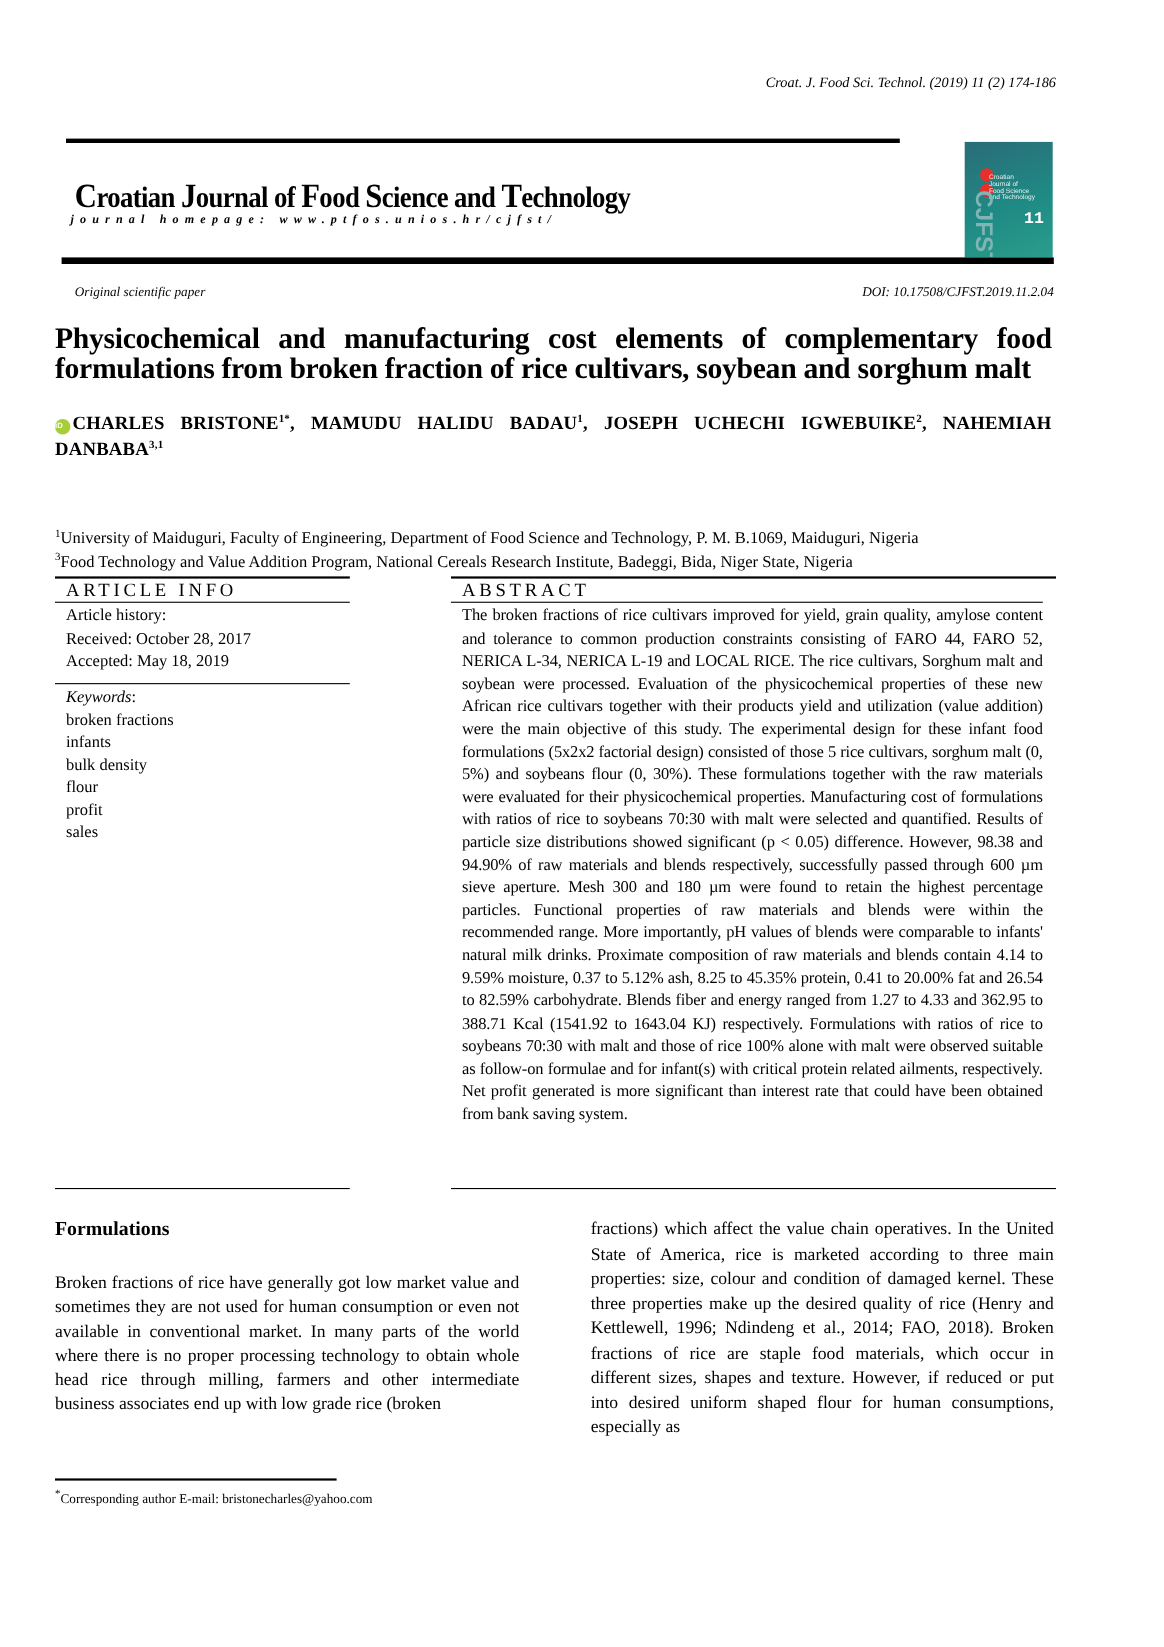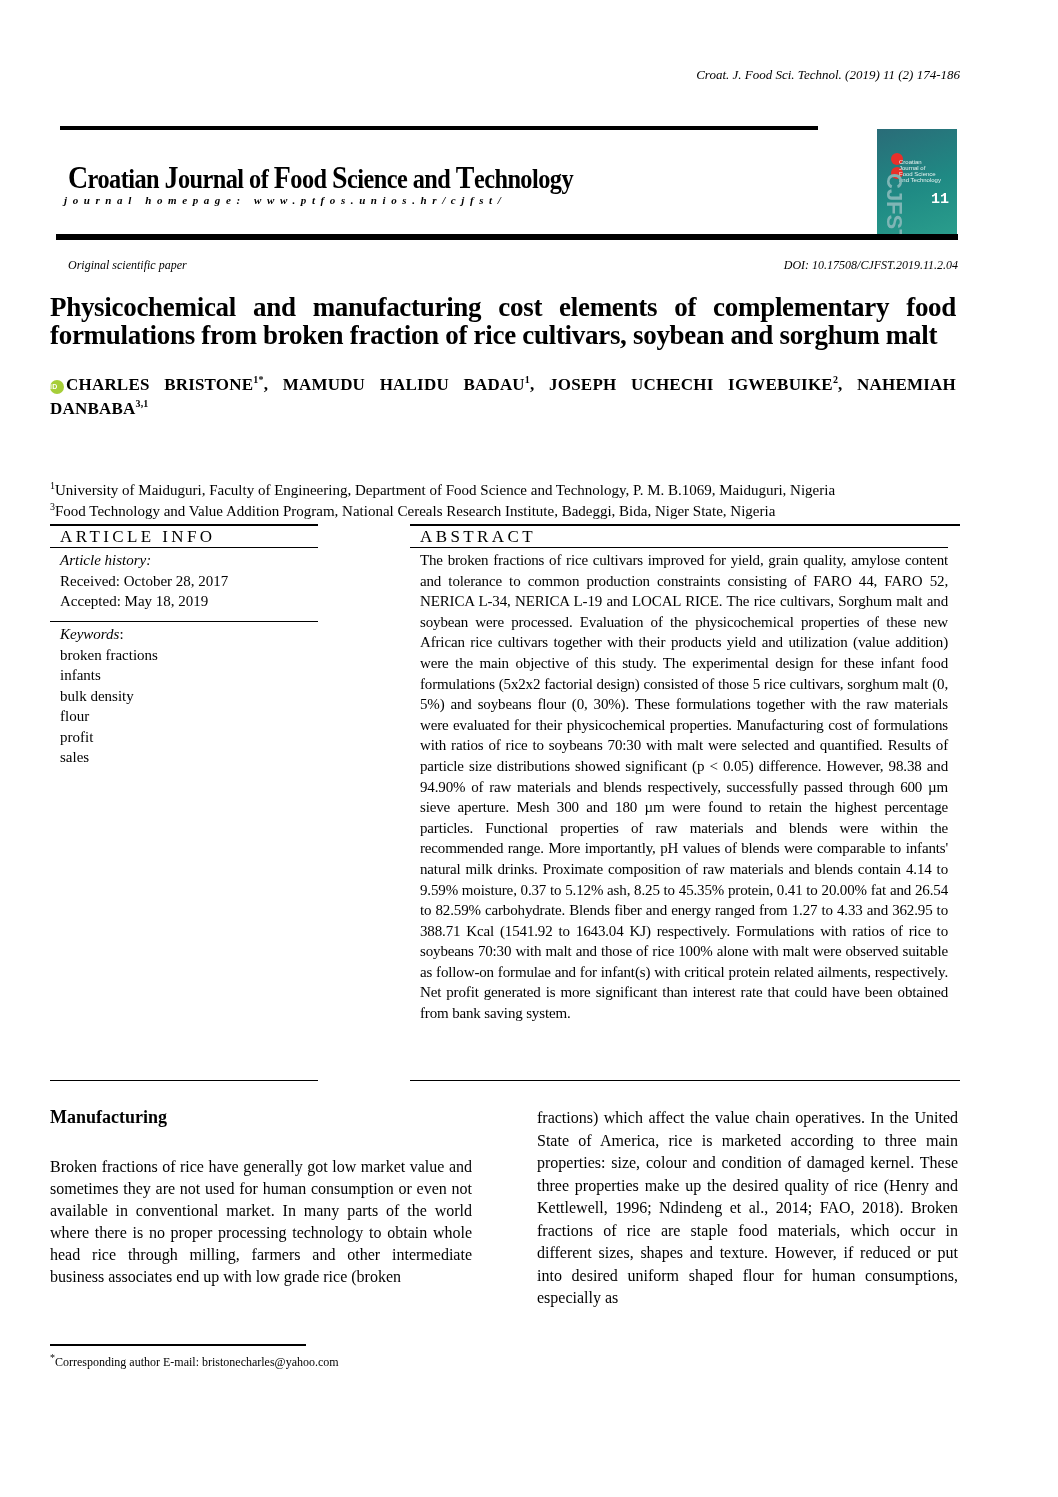--- a/index.html
+++ b/index.html
@@ -50,21 +50,21 @@
   .affils { left: 50px; top: 440px; font-size: 15px; line-height: 21px; margin-top: 40px; }
   .affil { white-space: nowrap; }
 
   .ai-top { left: 50px; top: 524px; width: 268px; height: 2px; background: #000; }
   .ab-top { left: 410px; top: 524px; width: 550px; height: 2px; background: #000; }
   .ai-head { left: 60px; top: 527px; font-size: 17px; letter-spacing: 3.4px; }
   .ab-head { left: 420px; top: 527px; font-size: 17px; letter-spacing: 3.4px; }
   .ai-under { left: 50px; top: 547px; width: 268px; height: 1px; background: #000; }
   .ab-under { left: 410px; top: 547px; width: 538px; height: 1px; background: #000; }
   .info { left: 60px; top: 550px; font-size: 15px; line-height: 20.5px; }
-  .info .label { font-style: italic; }
+  .info .label { }
   .ai-mid { left: 50px; top: 621px; width: 268px; height: 1px; background: #000; }
   .kw { left: 60px; top: 624px; font-size: 15px; line-height: 20.5px; }
   .kw .label { font-style: italic; margin-top: 16px; }
   .abstract-text {
     left: 420px; top: 550px; width: 528px; font-size: 15px; line-height: 20.6px;
     text-align: justify; letter-spacing: -0.15px;
   }
   .ai-bottom { left: 50px; top: 1080px; width: 268px; height: 1px; background: #000; }
   .ab-bottom { left: 410px; top: 1080px; width: 550px; height: 1px; background: #000; }
 
@@ -139,18 +139,18 @@
   <div>sales</div>
 </div>
 <div class="abs ai-bottom"></div>
 
 <div class="abs ab-top"></div>
 <div class="abs ab-head">ABSTRACT</div>
 <div class="abs ab-under"></div>
 <div class="abs abstract-text">The broken fractions of rice cultivars improved for yield, grain quality, amylose content and tolerance to common production constraints consisting of FARO 44, FARO 52, NERICA L-34, NERICA L-19 and LOCAL RICE. The rice cultivars, Sorghum malt and soybean were processed. Evaluation of the physicochemical properties of these new African rice cultivars together with their products yield and utilization (value addition) were the main objective of this study. The experimental design for these infant food formulations (5x2x2 factorial design) consisted of those 5 rice cultivars, sorghum malt (0, 5%) and soybeans flour (0, 30%). These formulations together with the raw materials were evaluated for their physicochemical properties. Manufacturing cost of formulations with ratios of rice to soybeans 70:30 with malt were selected and quantified. Results of particle size distributions showed significant (p &lt; 0.05) difference. However, 98.38 and 94.90% of raw materials and blends respectively, successfully passed through 600 µm sieve aperture. Mesh 300 and 180 µm were found to retain the highest percentage particles. Functional properties of raw materials and blends were within the recommended range. More importantly, pH values of blends were comparable to infants' natural milk drinks. Proximate composition of raw materials and blends contain 4.14 to 9.59% moisture, 0.37 to 5.12% ash, 8.25 to 45.35% protein, 0.41 to 20.00% fat and 26.54 to 82.59% carbohydrate. Blends fiber and energy ranged from 1.27 to 4.33 and 362.95 to 388.71 Kcal (1541.92 to 1643.04 KJ) respectively. Formulations with ratios of rice to soybeans 70:30 with malt and those of rice 100% alone with malt were observed suitable as follow-on formulae and for infant(s) with critical protein related ailments, respectively. Net profit generated is more significant than interest rate that could have been obtained from bank saving system.</div>
 <div class="abs ab-bottom"></div>
 
-<div class="abs intro-head">Manufacturing</div>
+<div class="abs intro-head">Formulations</div>
 <div class="abs intro-left">Broken fractions of rice have generally got low market value and sometimes they are not used for human consumption or even not available in conventional market. In many parts of the world where there is no proper processing technology to obtain whole head rice through milling, farmers and other intermediate business associates end up with low grade rice (broken</div>
 <div class="abs intro-right">fractions) which affect the value chain operatives.  In the United State of America, rice is marketed according to three main properties: size, colour and condition of damaged kernel. These three properties make up the desired quality of rice (Henry and Kettlewell, 1996; Ndindeng et al., 2014; FAO, 2018). Broken fractions of rice are staple food materials, which occur in different sizes, shapes and texture. However, if reduced or put into desired uniform shaped flour for human consumptions, especially as</div>
 
 <div class="abs fn-rule"></div>
 <div class="abs footnote"><sup>*</sup><span>Corresponding author E-mail: bristonecharles@yahoo.com</span></div>
 
 </body></html>

